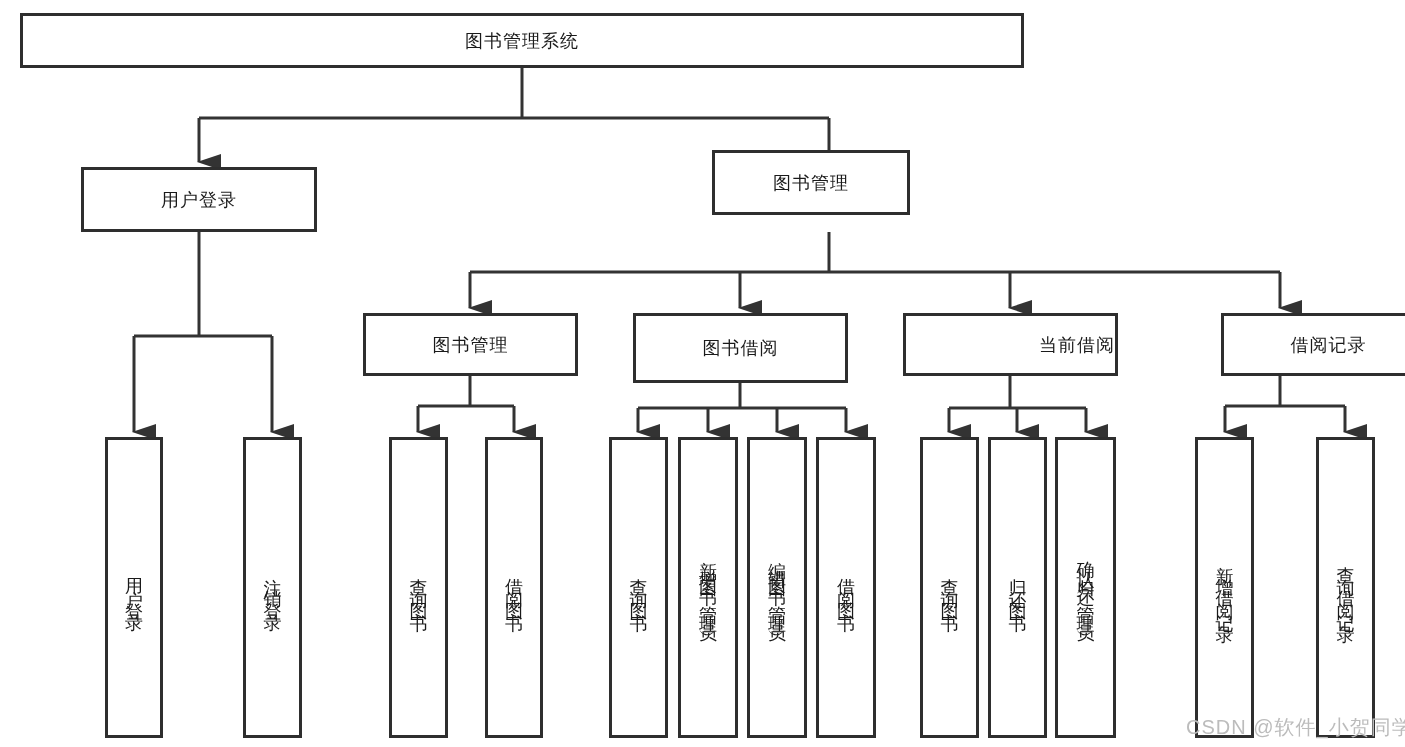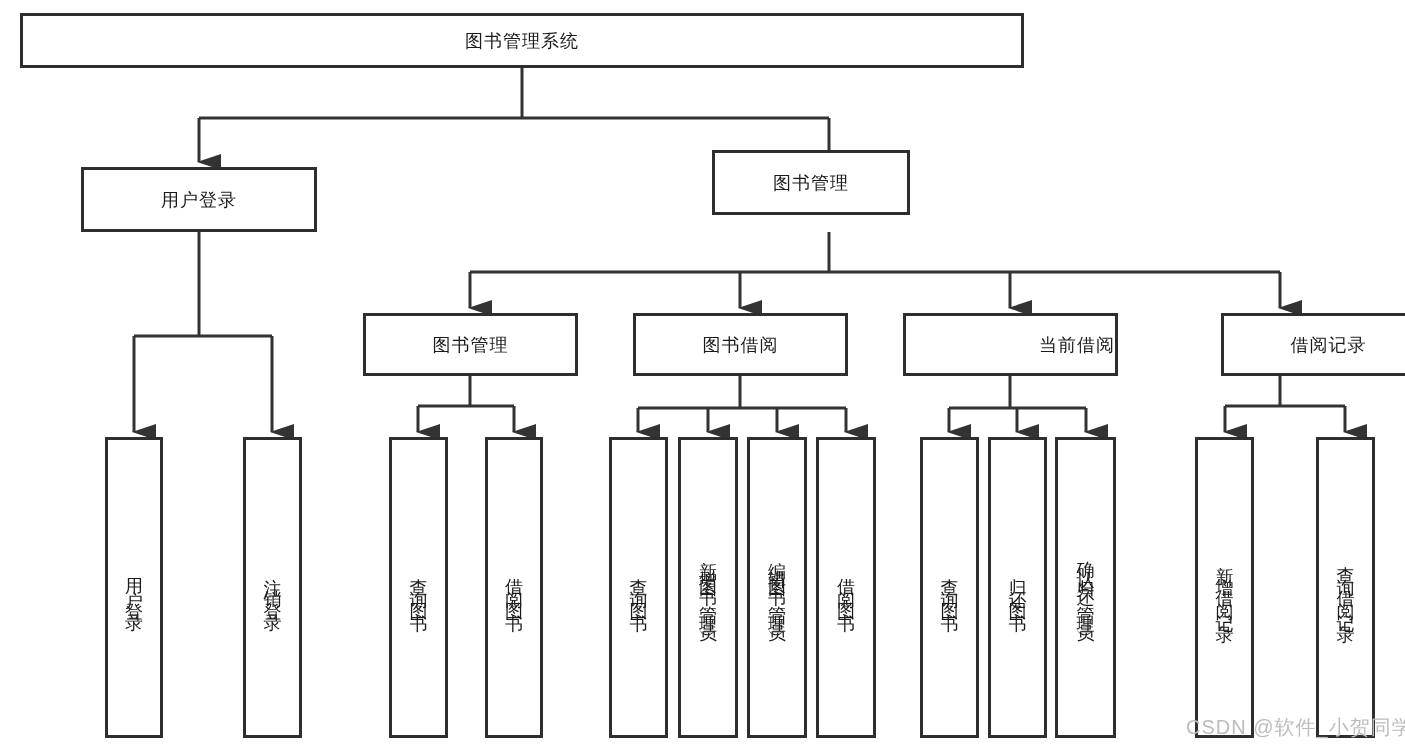--- a/index.html
+++ b/index.html
@@ -104,21 +104,21 @@
   <div class="node h-node" style="left:81px;top:167px;width:236px;height:65px;">
     <span>用户登录</span>
   </div>
   <div class="node h-node" style="left:712px;top:150px;width:198px;height:65px;font-family:Liberation Serif, serif;">
     <span>图书管理</span>
   </div>
 
   <div class="node h-node" style="left:363px;top:313px;width:215px;height:63px;">
     <span>图书管理</span>
   </div>
-  <div class="node h-node" style="left:633px;top:313px;width:215px;height:63px;">
+  <div class="node h-node" style="left:633px;top:313px;width:215px;height:70px;">
     <span>图书借阅</span>
   </div>
   <div class="node h-node" style="left:903px;top:313px;width:215px;height:63px;justify-content:flex-end;">
     <span>当前借阅</span>
   </div>
   <div class="node h-node" style="left:1173px;top:313px;width:215px;height:63px;margin-left:48px;">
     <span>借阅记录</span>
   </div>
 
   <div class="node v-node" style="left:105px;top:437px;width:58px;height:301px;">

